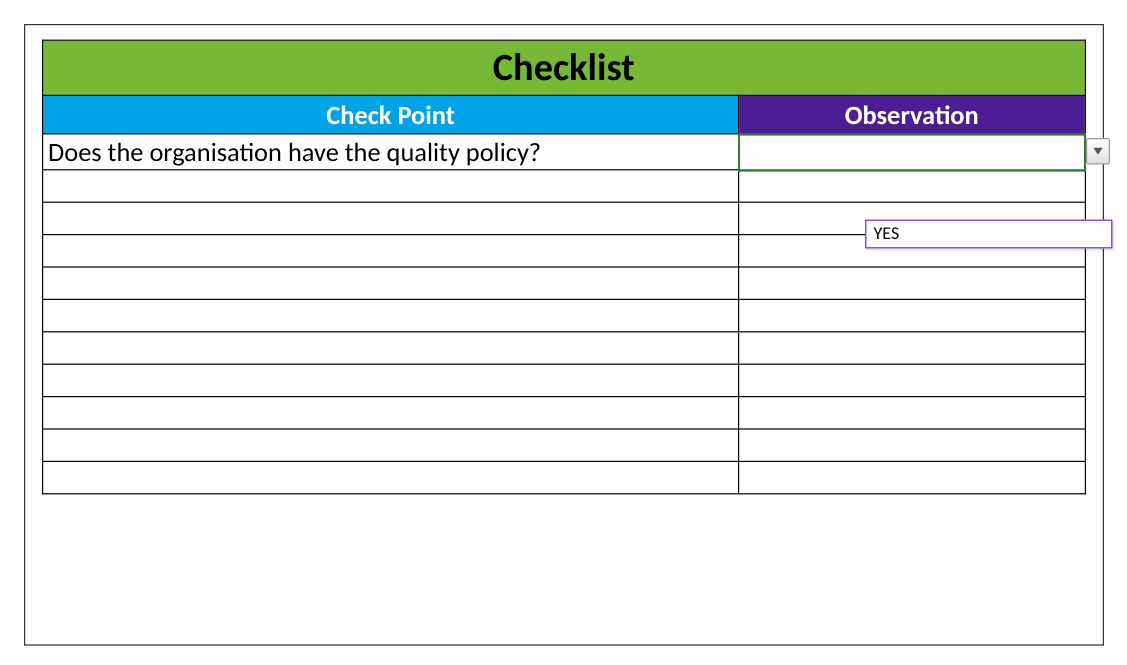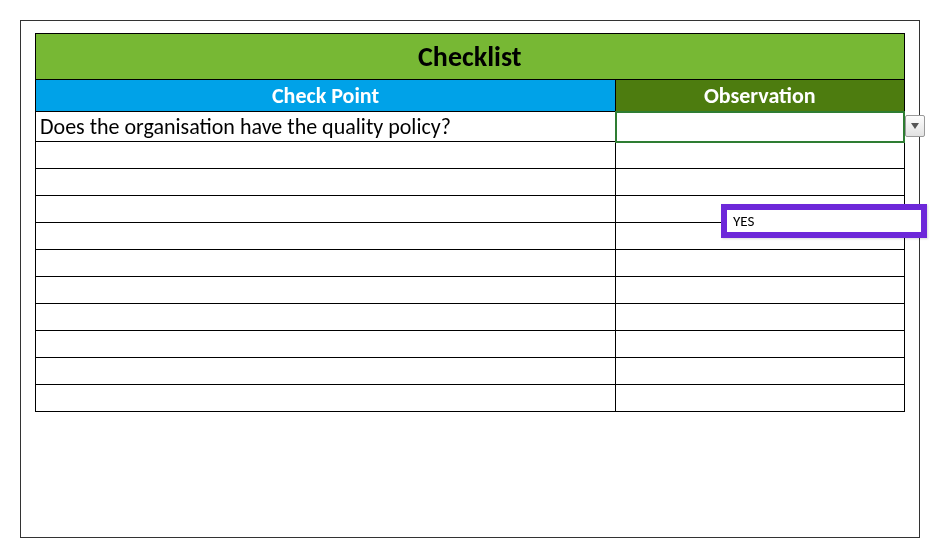--- a/index.html
+++ b/index.html
@@ -18,37 +18,37 @@
     }
     .checklist-table {
       border-collapse: collapse;
       width: 100%;
       table-layout: fixed;
     }
     .title-row td {
       background: #77b834;
       border: 1px solid #000;
       text-align: center;
-      font-size: 28px;
+      font-size: 32px;
       font-weight: bold;
       color: #000;
       height: 46px;
       padding: 2px 0;
     }
     .header-row td {
       background: #00a2e8;
       color: #fff;
       font-weight: bold;
       font-size: 22px;
       text-align: center;
       border: 1px solid #000;
       height: 32px;
     }
     .header-row td.header-obs {
-      background: #4d7c0f;
+      background: #4c1d95;
     }
     .data-row td {
       border: 1px solid #000;
       font-size: 22px;
       color: #000;
       padding: 1px 4px;
       height: 27px;
       vertical-align: middle;
       background: #fff;
     }
@@ -68,25 +68,25 @@
       border: 1px solid #9a9a9a;
       border-radius: 2px;
       display: flex;
       align-items: center;
       justify-content: center;
       cursor: pointer;
     }
     .dropdown-btn svg { width: 8px; height: 6px; }
     .dropdown-list {
       position: absolute;
-      top: 183px;
+      top: 162px;
       right: -8px;
       width: 206px;
       background: #fff;
-      border: 6px solid #6d28d9;
+      border: 1px solid #6d28d9;
       box-shadow: 1px 1px 2px rgba(0,0,0,0.15);
       z-index: 10;
     }
     .dropdown-item {
       font-size: 15px;
       color: #000;
       padding: 1px 6px;
       cursor: pointer;
       line-height: 20px;
     }

